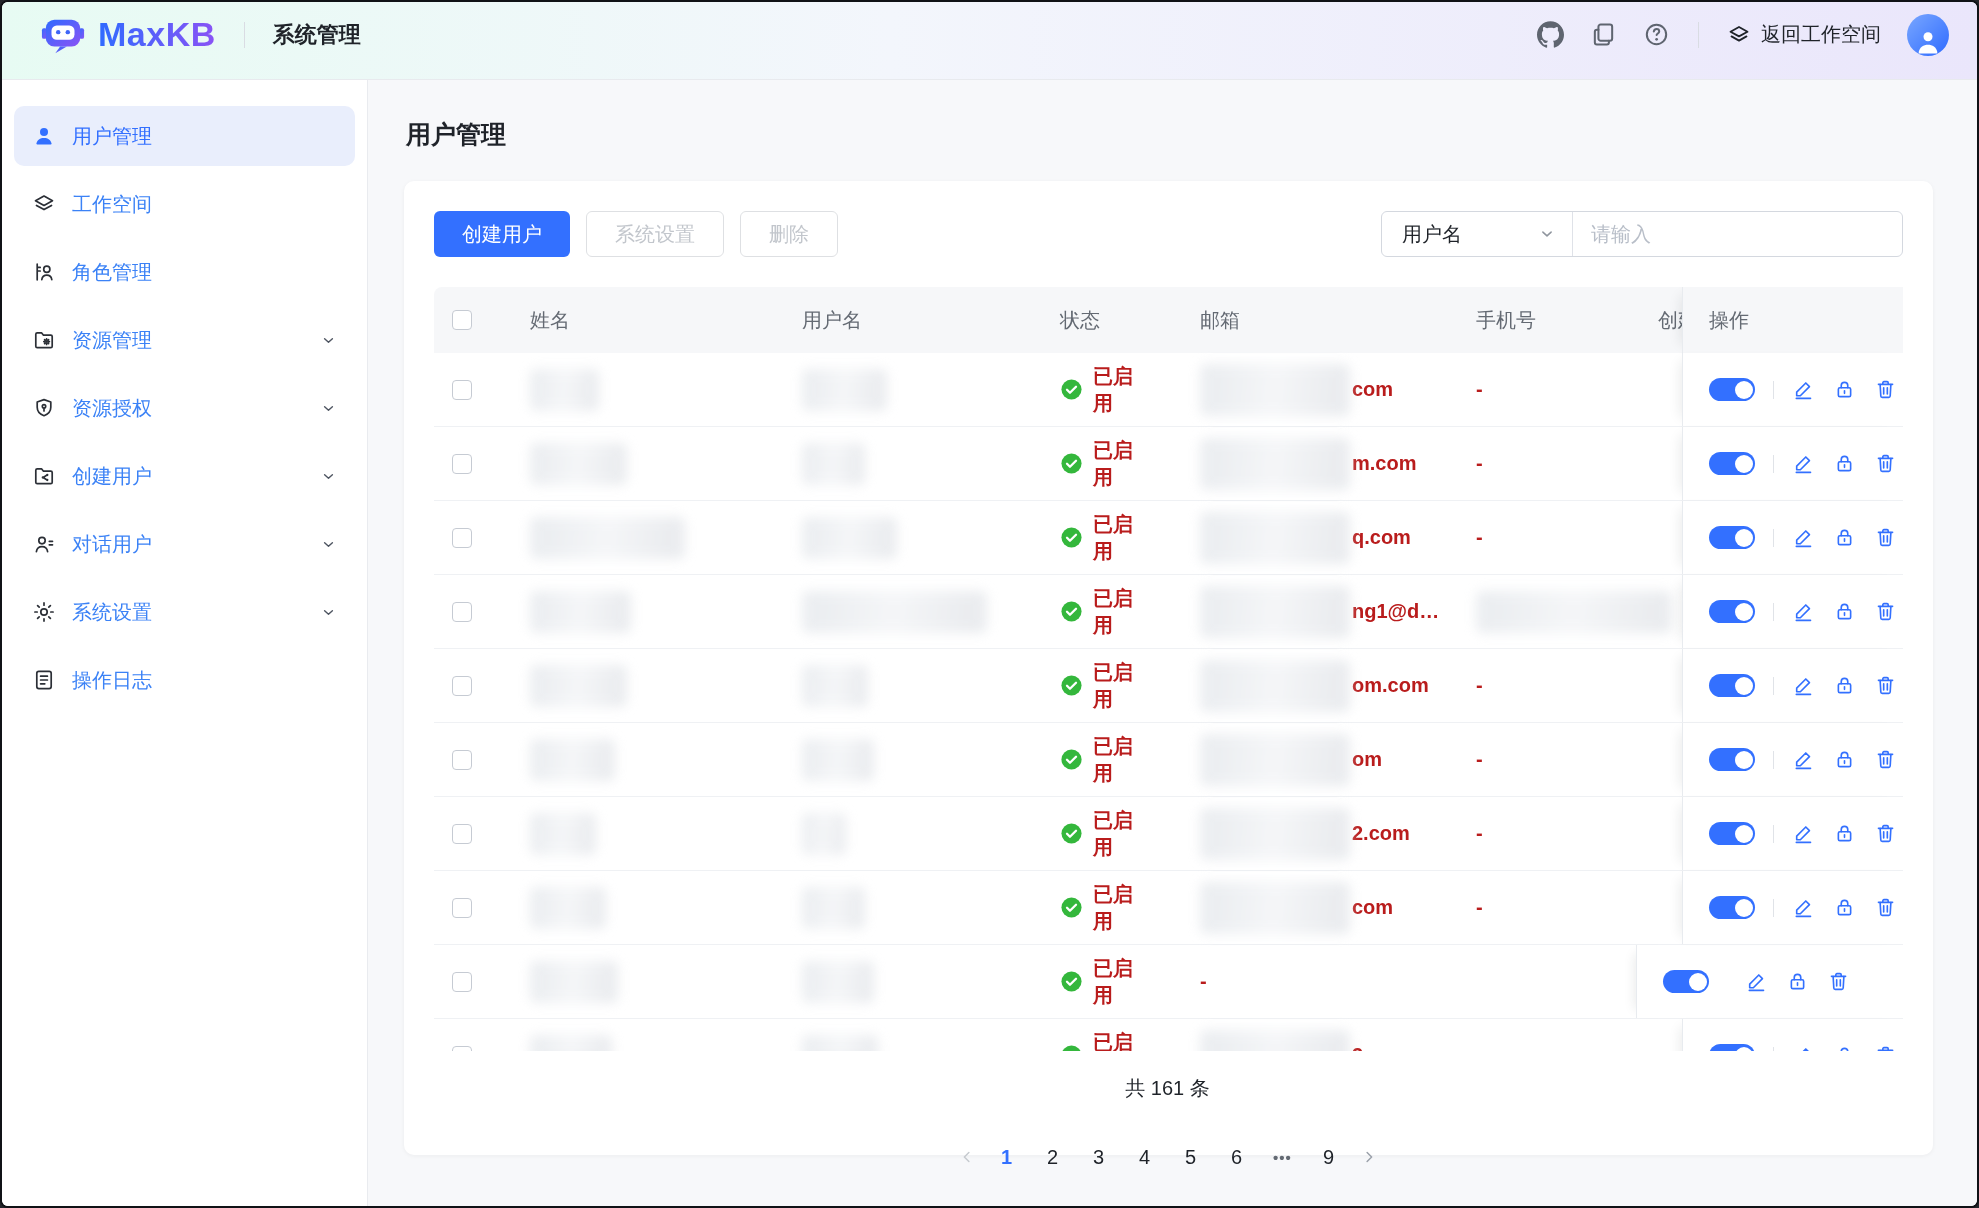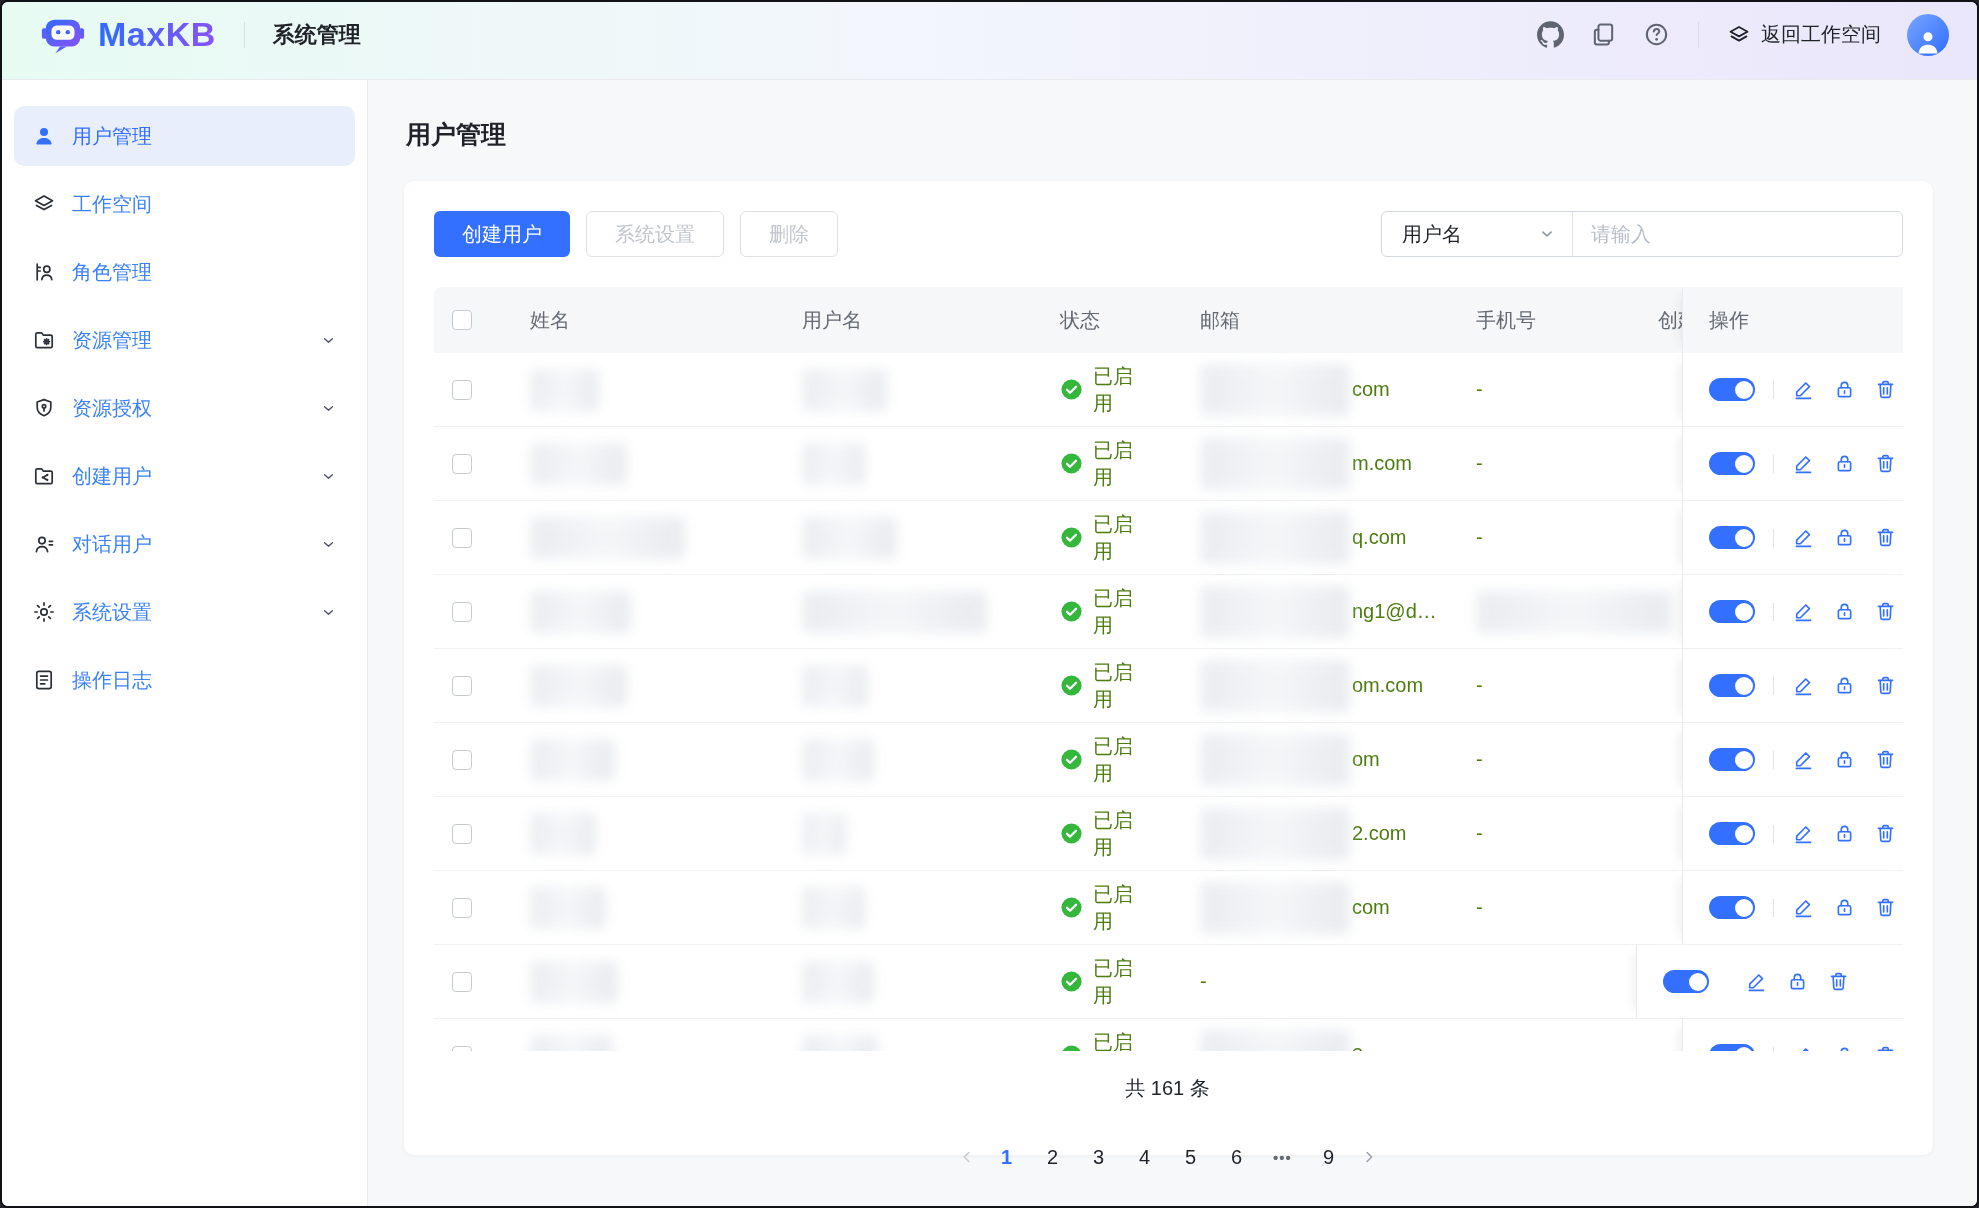--- a/index.html
+++ b/index.html
@@ -52,21 +52,21 @@
   .search-select .chev { margin-left:auto; width:18px; height:18px; color:#8f959e; display:flex; }
   .chev svg { width:100%; height:100%; }
   .search-sep { width:1px; height:44px; background:#dfe2e8; }
   .search-input { flex:1; border:none; outline:none; font-size:20px; padding:0 18px; color:#1f2329; background:transparent; font-family:inherit; }
   .search-input::placeholder { color:#b8bec8; }
 
   
   .table { margin-top:30px; height:764px; overflow:hidden; font-size:20px; position:relative; }
   .t-header,.t-row { display:grid; grid-template-columns:56px 272px 258px 140px 276px 200px 46px 224px; align-items:stretch; }
   .t-header { height:66px; background:#f6f7f9; color:#646a73; border-radius:8px 8px 0 0; }
-  .t-row { height:74px; border-bottom:1px solid #eff1f4; color:#4d7c0f; background:#fff; }
+  .t-row { height:74px; border-bottom:1px solid #eff1f4; color:#b91c1c; background:#fff;font-weight:bold; }
   .cell { display:flex; align-items:center; min-width:0; padding:0 10px 0 40px; }
   .c-check { justify-content:center; padding:0; }
   .checkbox { width:20px; height:20px; border:1.5px solid #c6cbd3; border-radius:4px; background:#fff; cursor:pointer; }
   .c-status { gap:10px; }
   .okdot { width:23px; height:23px; display:flex; flex:0 0 23px; }
   .okdot svg { width:100%; height:100%; }
   .c-clip { overflow:hidden; white-space:nowrap; padding:0 0 0 22px; }
   .c-ops { border-left:1px solid #e8ebef; box-shadow:-10px 0 12px -9px rgba(31,35,41,.10); padding:0 0 0 26px; gap:18px; background:inherit; display:flex; align-items:center; }
   .t-row .c-ops { background:#fff; }
   .blur { height:42px; border-radius:6px; background:linear-gradient(95deg,#dfe3e8 10%,#eff1f4 50%,#dde0e5 90%);

